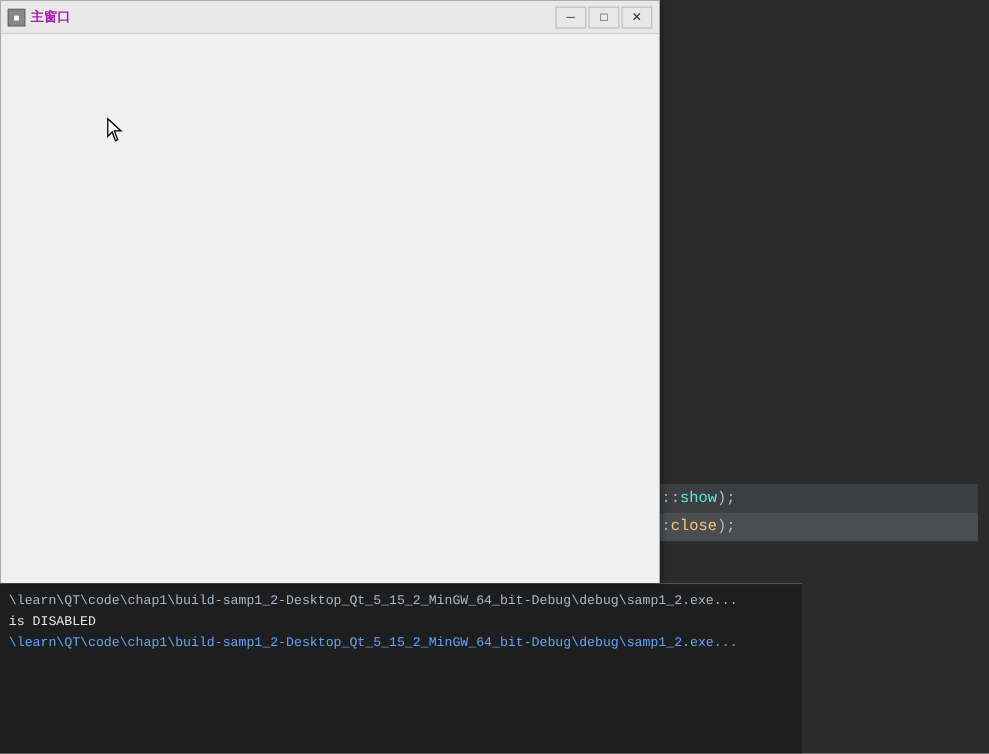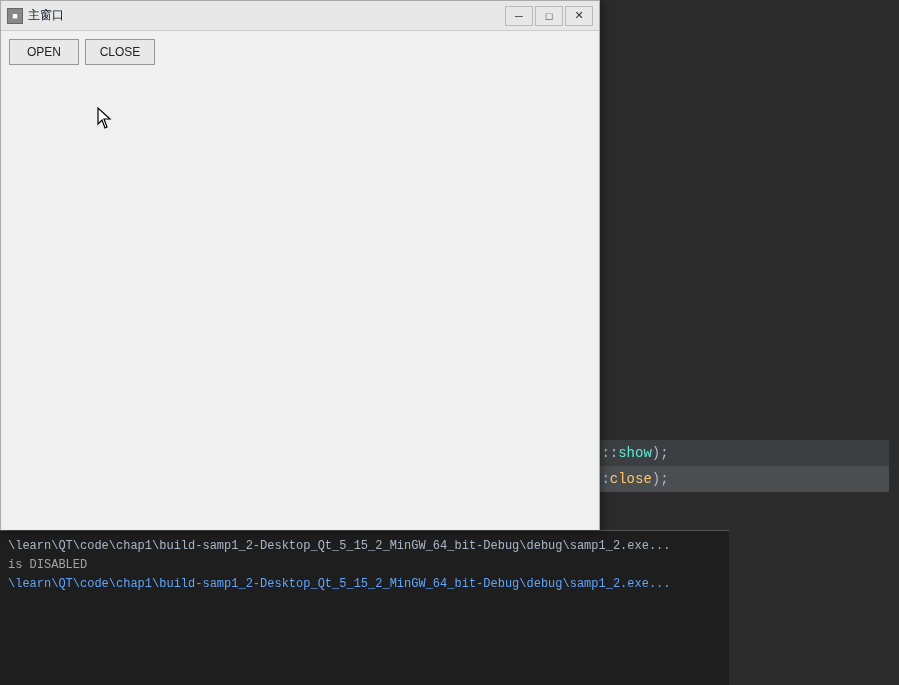--- a/index.html
+++ b/index.html
@@ -102,22 +102,23 @@
       border: 1px solid #666;
       display: flex;
       align-items: center;
       justify-content: center;
       font-size: 9px;
       color: white;
     }
 
     .title-text {
       font-size: 12px;
-      color: #0f172a;
+      color: #a21caf;
       font-family: 'MS Gothic', 'SimHei', sans-serif;
+      font-weight: bold;
     }
 
     .title-bar-controls {
       display: flex;
       gap: 2px;
     }
 
     .title-btn {
       width: 28px;
       height: 20px;
@@ -188,21 +189,21 @@
       <div class="code-line" style="background:#4a4e50; padding: 2px 4px;">
         <span style="color:#a9b7c6;">::</span><span style="color:#ffc66d;">close</span><span style="color:#a9b7c6;">);</span>
       </div>
     </div>
   </div>
 </div>
 
 <div class="bottom-panel">
   <div class="bottom-panel-content">
     <div>\learn\QT\code\chap1\build-samp1_2-Desktop_Qt_5_15_2_MinGW_64_bit-Debug\debug\samp1_2.exe...</div>
-    <div style="color:#a3a3a3;">is DISABLED</div>
+    <div style="color:#e5e5e5;">is DISABLED</div>
     <div style="color:#60a5fa;">\learn\QT\code\chap1\build-samp1_2-Desktop_Qt_5_15_2_MinGW_64_bit-Debug\debug\samp1_2.exe...</div>
   </div>
 </div>
 
 <div class="main-window">
 
   <div class="title-bar">
     <div class="title-bar-left">
       <div class="title-icon">
         <span>■</span>
@@ -210,24 +211,20 @@
       <span class="title-text">主窗口</span>
     </div>
     <div class="title-bar-controls">
       <button class="title-btn">─</button>
       <button class="title-btn">□</button>
       <button class="title-btn close-btn">✕</button>
     </div>
   </div>
 
   <div class="window-client">
-    <div class="toolbar-row">
-      <button class="win-button">OPEN</button>
-      <button class="win-button">CLOSE</button>
-    </div>
 
     <div class="cursor">
       <svg viewBox="0 0 20 24" xmlns="http://www.w3.org/2000/svg">
         <polygon points="2,2 2,18 6,14 9,22 11,21 8,13 14,13" fill="white" stroke="black" stroke-width="1.2"></polygon>
       </svg>
     </div>
   </div>
 </div>
 
 </body></html>

